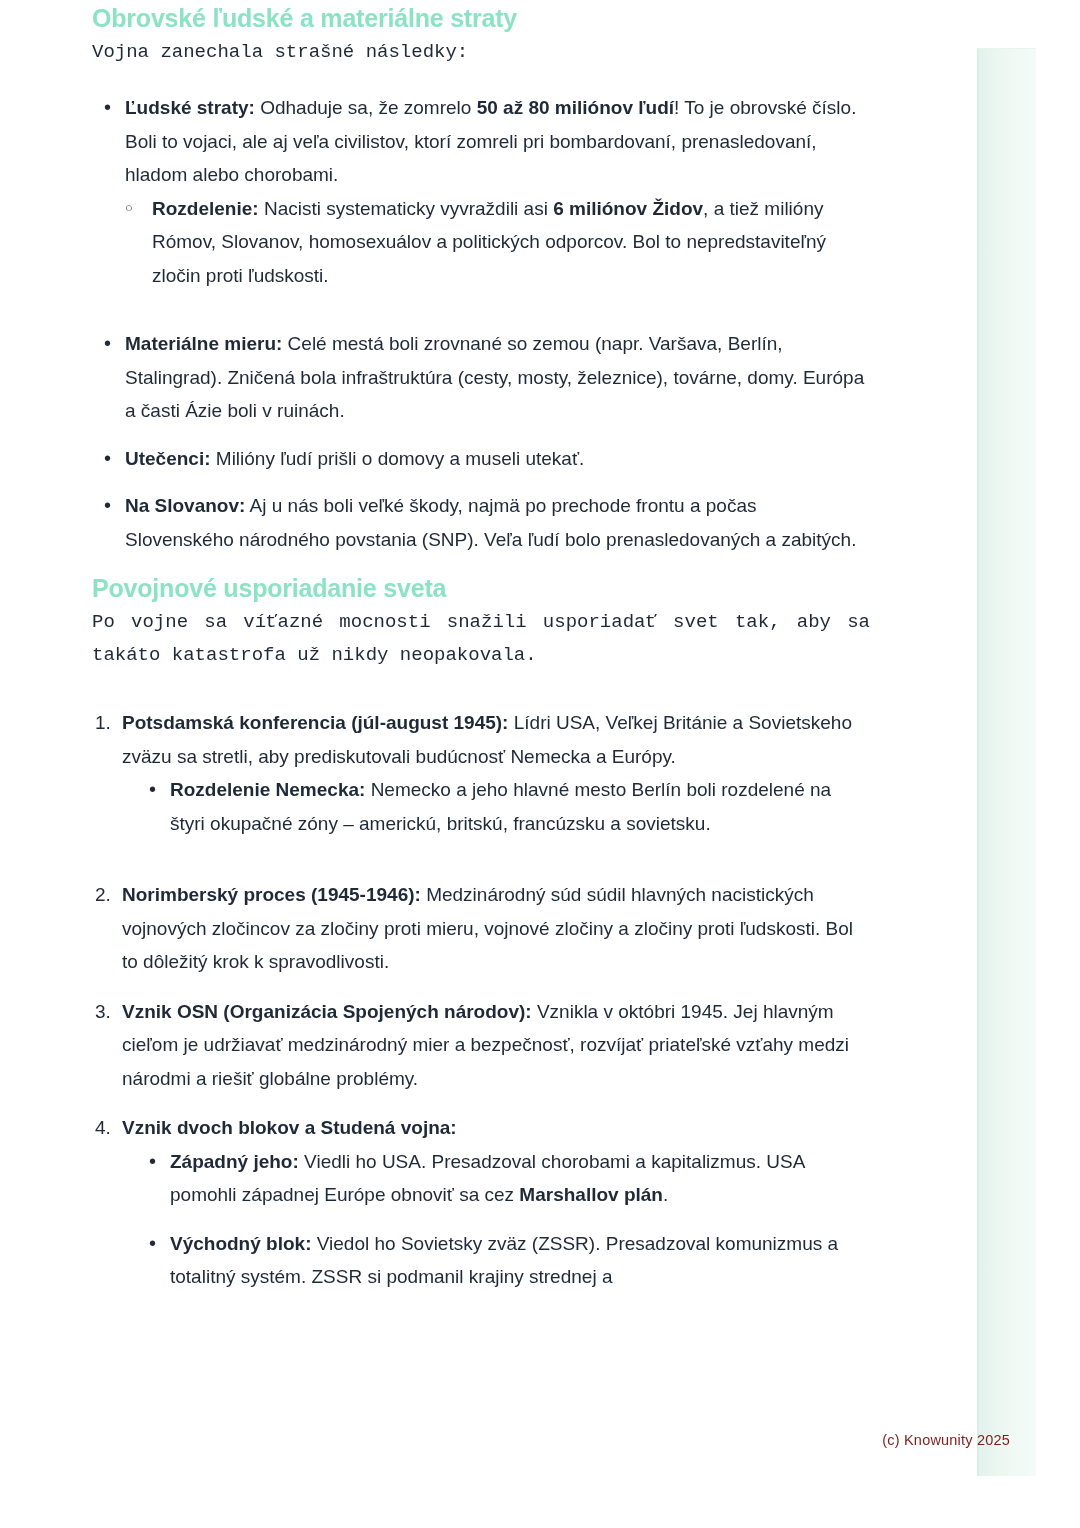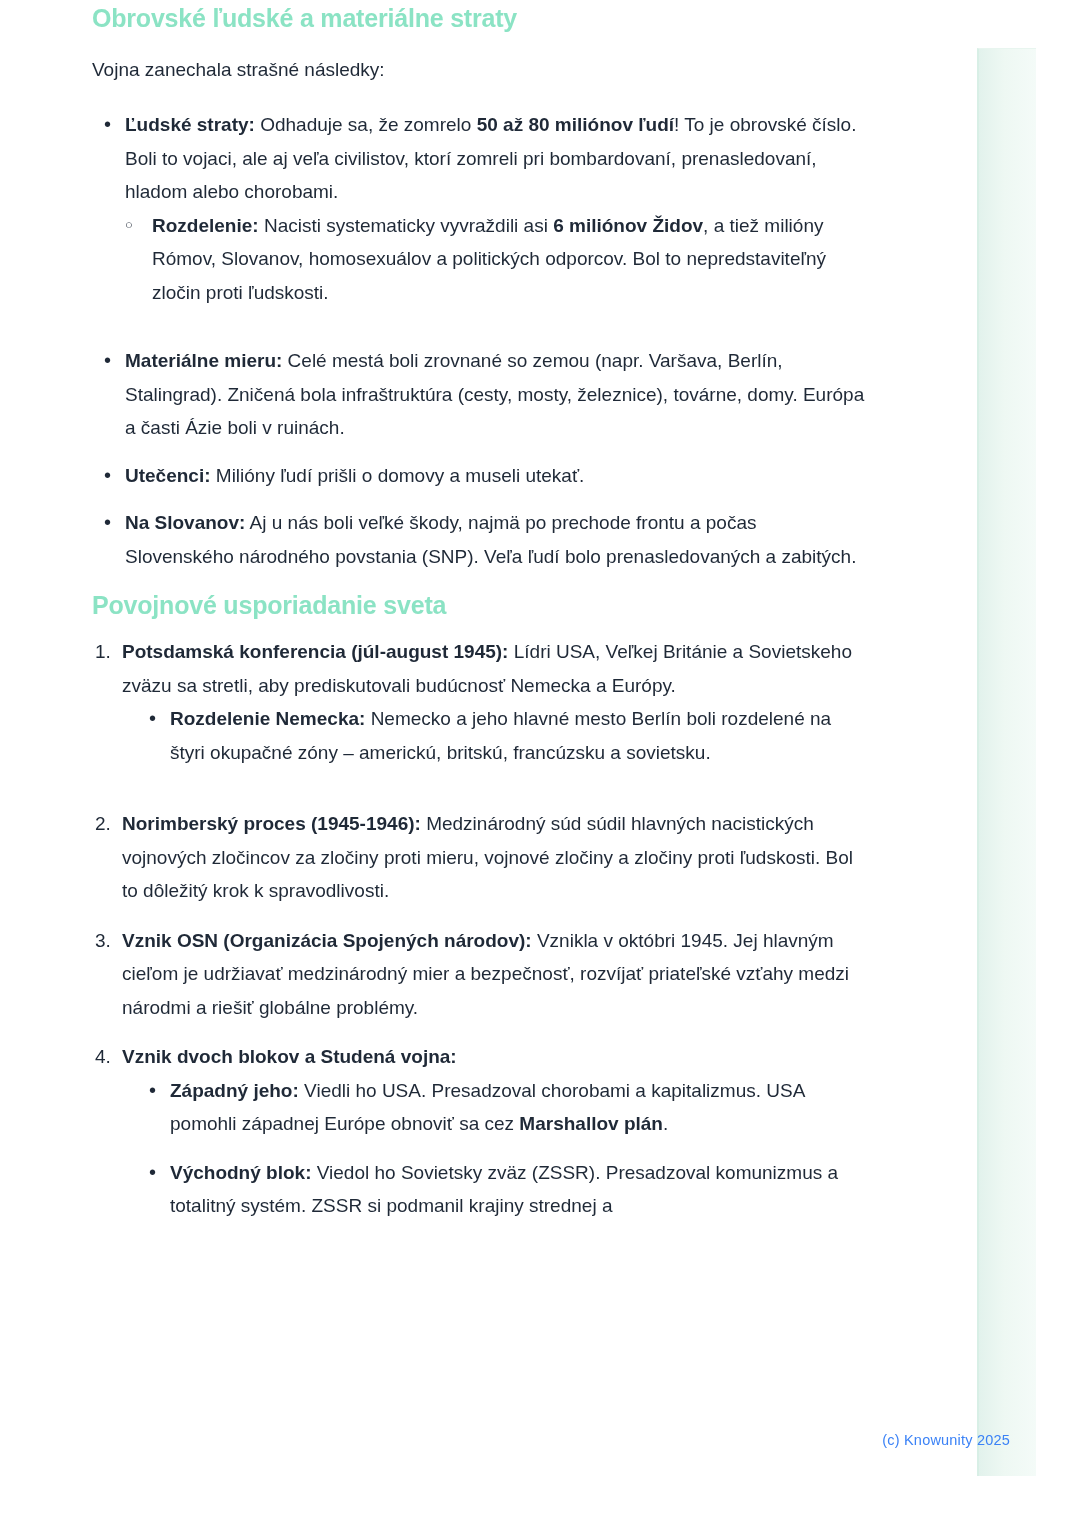--- a/index.html
+++ b/index.html
@@ -37,21 +37,22 @@
     letter-spacing: -0.2px;
     margin: 0;
     line-height: 36px;
   }
   .h1 { margin-top: 52px; margin-bottom: 27px; }
   .h2 { margin-top: 24px; margin-bottom: 27px; }
 
   .para {
     font-size: 19px;
     line-height: 33px;
-    margin: 17px 0 22px 0;
+    margin: 0 0 22px 0;
+    font-family: Liberation Mono, monospace;
   }
   .justify { text-align: justify; }
 
   .b { font-weight: 700; margin-top: 11px; }
 
   .list { margin: 0; }
   .li { position: relative; font-size: 19px; line-height: 33.5px; }
 
   
   .l1 { padding-left: 33px; margin-bottom: 14px; }
@@ -70,21 +71,21 @@
   .l3 { padding-left: 48px; margin-bottom: 15px; }
   .l3 > .marker { position: absolute; left: 27px; top: 0; font-size: 20px; }
 
   .sub-gap { height: 7px; }
   .ol-start-gap { height: 12px; }
 
   .footer {
     position: absolute;
     right: 70px; top: 1432px;
     font-size: 14.5px;
-    color: #3b82f6;
+    color: #7f1d1d;
     z-index: 2;
     letter-spacing: 0.2px;
   }
 </style>
 </head>
 <body>
 
 <div class="page">
 
   <div class="side-strip"></div>
@@ -121,20 +122,21 @@
 
       <div class="li l1">
         <span class="marker">•</span>
         <span><span class="b">Na Slovanov:</span><span> Aj u nás boli veľké škody, najmä po prechode frontu a počas Slovenského národného povstania (SNP). Veľa ľudí bolo prenasledovaných a zabitých.</span></span>
       </div>
 
     </div>
 
     <h2 class="sec-heading h2">Povojnové usporiadanie sveta</h2>
 
+    <p class="para justify">Po vojne sa víťazné mocnosti snažili usporiadať svet tak, aby sa takáto katastrofa už nikdy neopakovala.</p>
 
     <div class="ol-start-gap"></div>
 
     <div class="list">
 
       <div class="li oli">
         <span class="marker">1.</span>
         <span><span class="b">Potsdamská konferencia (júl-august 1945):</span><span> Lídri USA, Veľkej Británie a Sovietskeho zväzu sa stretli, aby prediskutovali budúcnosť Nemecka a Európy.</span></span>
         <div class="sublist">
           <div class="li l3">

